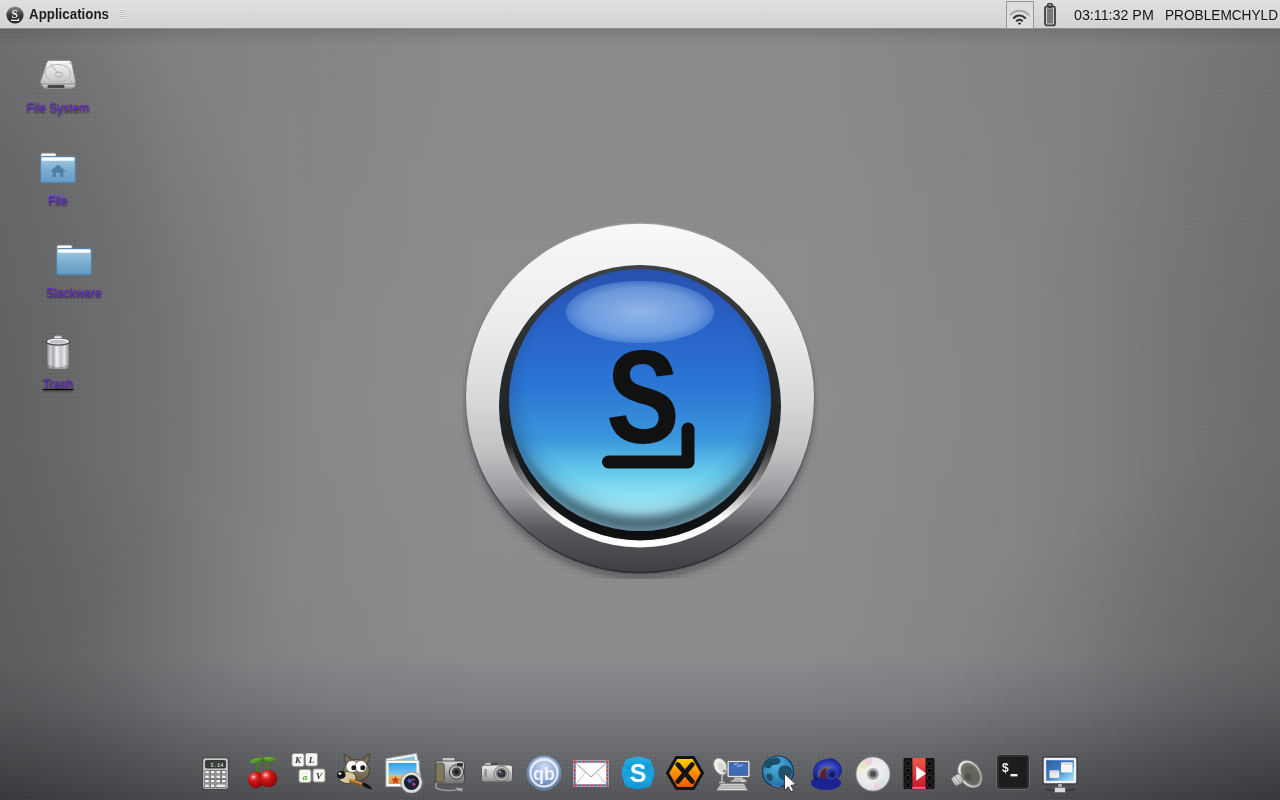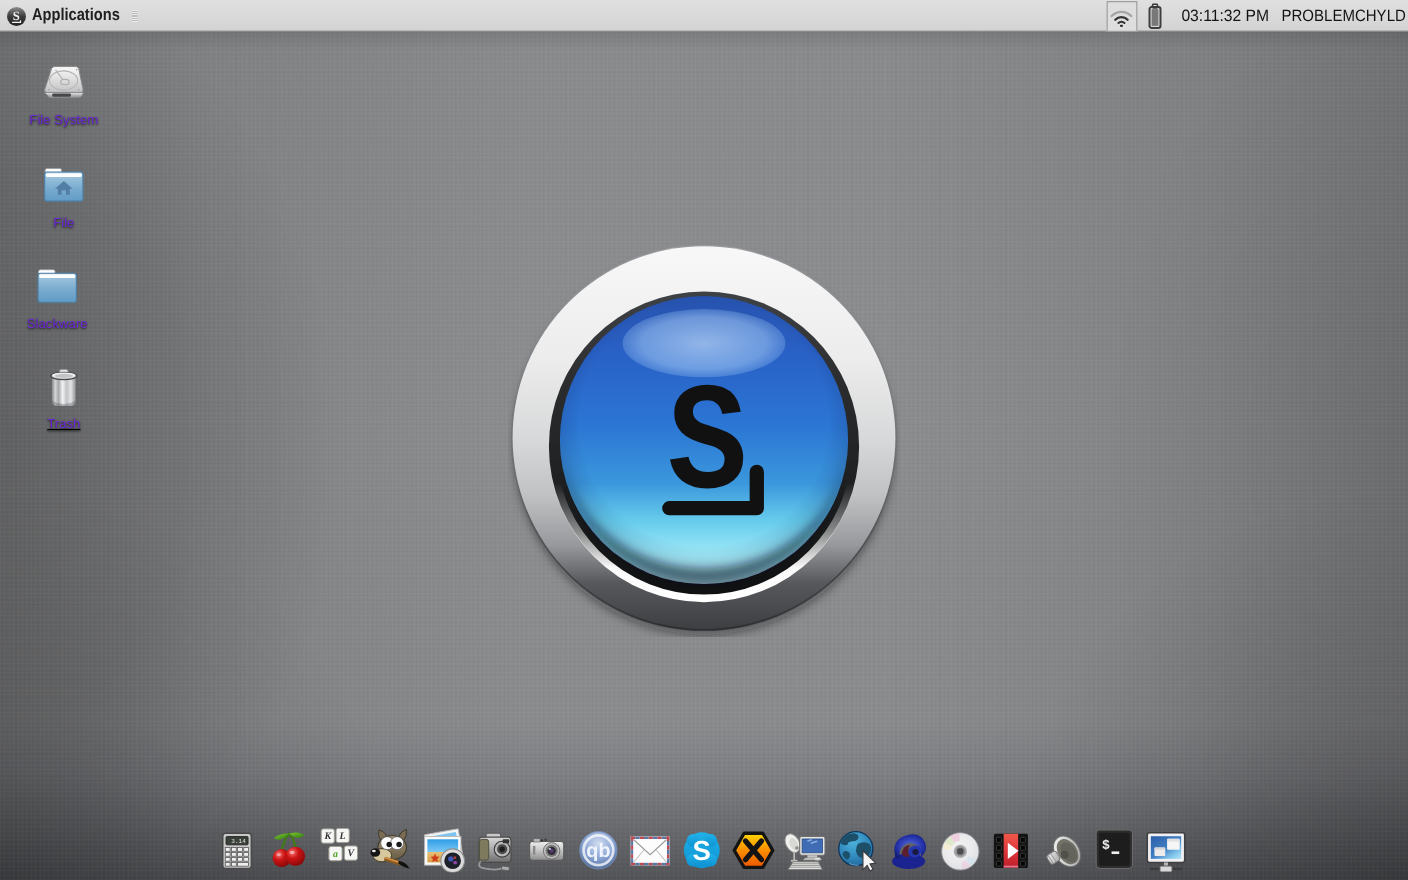--- a/index.html
+++ b/index.html
@@ -108,21 +108,21 @@
       </linearGradient>
     </defs>
     <path d="M3.6 1.2 h12 q1.4 0 1.4 1.4 v3 h-15 v-2.6 q0-1.8 1.6-1.8 z" fill="#fff" stroke="#9c9c9c" stroke-width="0.8"></path>
     <rect x="1.6" y="4.4" width="34.8" height="26.4" rx="2" fill="url(#fold)" stroke="#4c7fa8" stroke-width="1"></rect>
     <rect x="2.6" y="5.4" width="32.8" height="3.4" rx="1.4" fill="#fdfdfd"></rect>
     <path d="M19 12.5 l8 7 h-2.6 v5.5 h-3.4 v-4 h-4 v4 h-3.4 v-5.5 h-2.6 z" fill="#527ea5"></path>
   </svg>
   <div class="lbl">File</div>
 </div>
 
-<div class="dicon" style="left:14px;top:244px;">
+<div class="dicon" style="left:36px;top:244px;">
   <svg width="38" height="32" viewBox="0 0 38 32">
     <path d="M3.6 1.2 h12 q1.4 0 1.4 1.4 v3 h-15 v-2.6 q0-1.8 1.6-1.8 z" fill="#fff" stroke="#9c9c9c" stroke-width="0.8"></path>
     <rect x="1.6" y="4.4" width="34.8" height="26.4" rx="2" fill="url(#fold)" stroke="#4c7fa8" stroke-width="1"></rect>
     <rect x="2.6" y="5.4" width="32.8" height="3.4" rx="1.4" fill="#fdfdfd"></rect>
   </svg>
   <div class="lbl">Slackware</div>
 </div>
 
 <div class="dicon" style="left:20px;top:334px;text-decoration:underline;">
   <svg width="28" height="37" viewBox="0 0 28 37">

